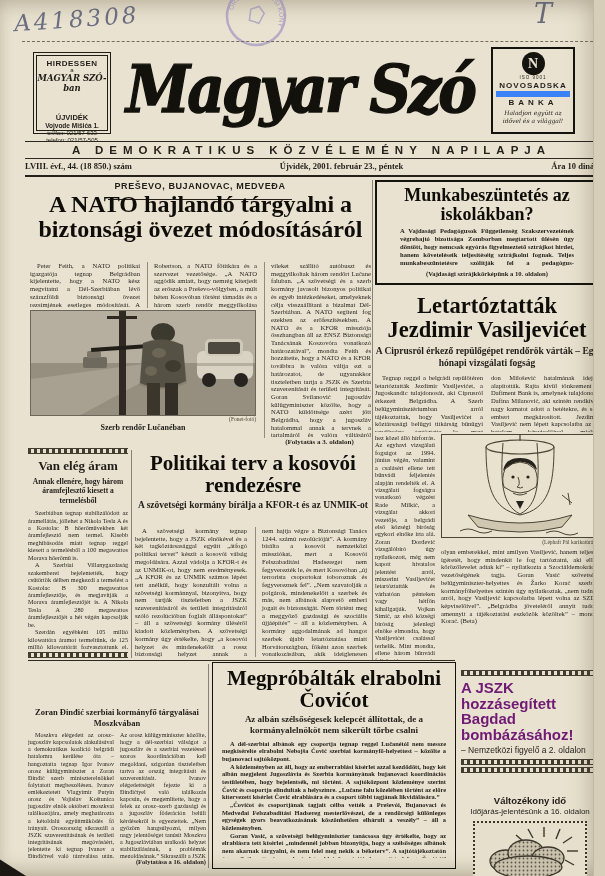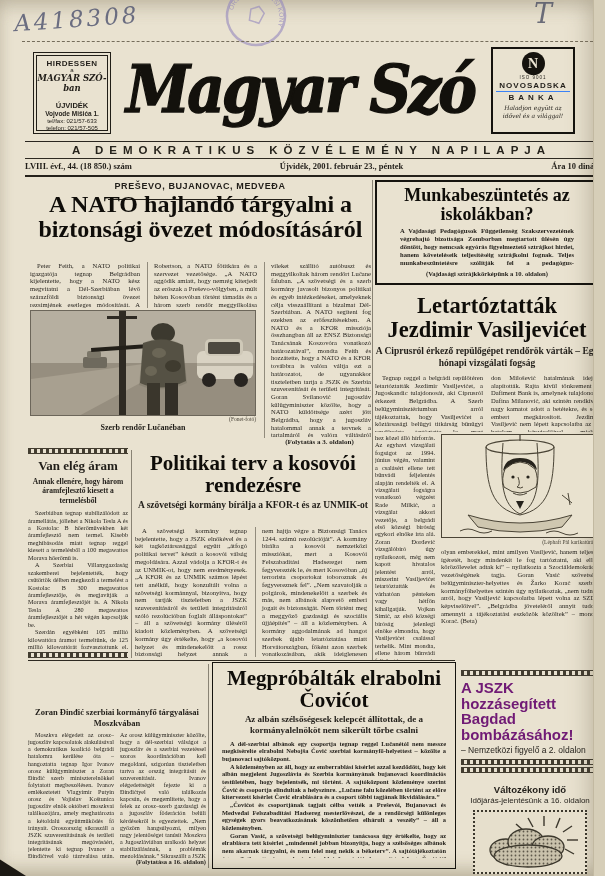--- a/index.html
+++ b/index.html
@@ -20,30 +20,30 @@
   .hand-id{left:14px;top:6px;font:400 23px "DejaVu Serif",serif;font-style:italic;color:#565a74;letter-spacing:3px;transform:rotate(-4deg);opacity:.85;}
   .hand-t{left:534px;top:-2px;font:400 27px "DejaVu Serif",serif;font-style:italic;color:#4d5064;opacity:.8;}
   .stamp{left:224px;top:-16px;width:64px;height:64px;transform:rotate(18deg);opacity:.8;}
   .topline{left:22px;top:41px;width:576px;border-top:1px dashed #756d5b;}
   
   .adbox{left:33px;top:52px;width:78px;height:82px;border:1px solid #211e17;padding:2px;}
   .adbox-in{border:1px solid #211e17;width:100%;height:100%;text-align:center;padding-top:3px;font-family:"Liberation Sans",sans-serif;}
   .ad-l1{font-size:8px;font-weight:bold;letter-spacing:.5px;}
   .ad-l2{font-size:6px;line-height:5px;}
   .ad-l3{font-size:8.5px;font-weight:bold;font-style:italic;font-family:"DejaVu Serif",serif;}
-  .ad-l4{font-size:7.5px;font-weight:bold;margin-top:8px;}
+  .ad-l4{font-size:7.5px;font-weight:bold;margin-top:20px;}
   .ad-l5{font-size:6.5px;font-weight:bold;}
   .ad-l6,.ad-l7{font-size:6px;margin-top:1px;}
   .mast-title{left:112px;top:42px;width:376px;height:96px;display:flex;align-items:center;justify-content:center;
     font-family:"DejaVu Serif",serif;font-weight:bold;font-style:italic;font-size:58px;letter-spacing:-3px;color:#13110c;
     transform:scaleY(1.12);-webkit-text-stroke:1.3px #13110c;white-space:nowrap;}
   .bankbox{left:491px;top:47px;width:84px;height:87px;border:2px solid #15130e;text-align:center;padding-top:2px;}
   .blogo{width:23px;height:23px;margin:1px auto 0;border-radius:50%;background:#15130e;color:#ece5d3;font:bold 14px/23px "Liberation Serif",serif;}
   .biso{font-size:4.5px;letter-spacing:1px;font-family:"Liberation Sans",sans-serif;}
-  .bname{font-size:8px;font-weight:bold;letter-spacing:1px;font-family:"Liberation Sans",sans-serif;border-bottom:1px solid #3b82f6;margin:1px 3px 0;padding-bottom:1px;}
+  .bname{font-size:8px;font-weight:bold;letter-spacing:1px;font-family:"Liberation Sans",sans-serif;border-bottom:6px solid #3b82f6;margin:1px 3px 0;padding-bottom:1px;}
   .bname2{font-size:8px;font-weight:bold;letter-spacing:4px;font-family:"Liberation Sans",sans-serif;margin-top:1px;}
   .bslogan{font-size:6px;font-style:italic;font-family:"DejaVu Serif",serif;margin-top:2px;line-height:1.25;padding:0 2px;}
   .rule1{left:25px;top:141px;width:573px;border-top:1.5px solid #2a2620;}
   .tagline{left:25px;top:144px;width:573px;font-family:"Liberation Sans",sans-serif;font-size:11.5px;font-weight:bold;letter-spacing:6px;color:#26231c;}
   .rule2{left:25px;top:158px;width:573px;}
   .dateline{left:25px;top:161px;width:573px;display:flex;justify-content:space-between;font-size:8.5px;font-weight:bold;}
   .rule3{left:25px;top:175px;width:573px;border-top:2px solid #26221b;}
   
   .kicker{left:30px;top:181px;width:340px;font-family:"Liberation Sans",sans-serif;font-size:9px;font-weight:bold;letter-spacing:.6px;}
   .kicker span{border-bottom:1px solid #26221b;padding:0 6px 8px;}
@@ -102,21 +102,21 @@
   .covic{left:212px;top:662px;width:244px;height:207px;border:1.5px solid #15130e;padding:4px 9px;}
   .covic-h{font-size:21px;font-weight:bold;line-height:22px;text-align:center;color:#0f0d09;}
   .covic-sh{font-size:9px;font-weight:bold;text-align:center;line-height:1.25;margin-top:3px;}
   .covic-b{font-size:6.4px;font-weight:bold;line-height:1.2;margin-top:3px;height:118px;}
   .covic-b p{margin:0;text-indent:8px;}
   
   .promo{left:461px;top:666px;width:138px;font-family:"Liberation Sans",sans-serif;}
   .jszk-t{font-size:15px;font-weight:bold;line-height:15.5px;margin-top:4px;color:#701a75;}
   .jszk-s{font-size:8.5px;margin-top:3px;line-height:1.2;}
   .promo .zz{margin-top:4px;}
-  .wx-t{font-size:9.5px;font-weight:bold;text-align:center;margin-top:11px;}
+  .wx-t{font-size:9.5px;font-weight:bold;text-align:center;margin-top:22px;}
   .wx-s{font-size:8px;text-align:center;line-height:1.2;margin-top:1px;}
   .wx-box{width:114px;height:64px;margin:4px auto 0;border:2px dotted #3b372c;background:#e6dfcc;display:flex;align-items:center;justify-content:center;}
   
   .edge{left:593px;top:0;width:12px;height:876px;background:#d6ceb8;border-left:1px solid #c2b9a1;}
   .corner{left:0;top:854px;width:26px;height:22px;background:#1b1813;clip-path:polygon(0 100%,0 25%,100% 100%);}
   p{margin:0;}
   .ind{text-indent:7px;}
 </style>
 </head>
 <body>

